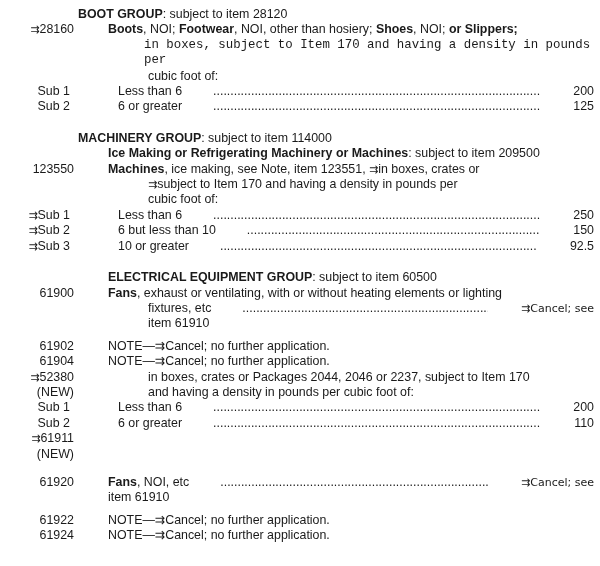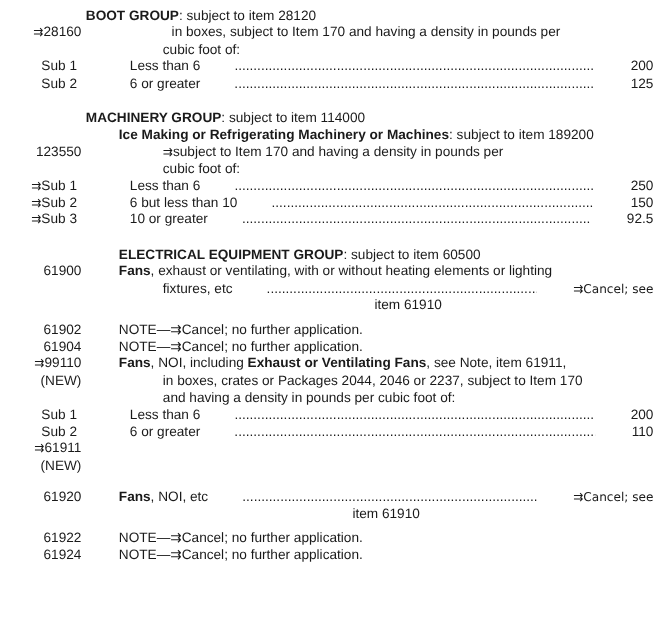--- a/index.html
+++ b/index.html
@@ -78,21 +78,21 @@
     white-space: nowrap;
     margin: 0 1px;
     color: #1a1a1a;
     font-size: 12.4px;
   }
   .leader .lead-val {
     white-space: nowrap;
     padding-left: 2px;
   }
   .cancel-block {
-    text-align: center;
+    text-align: left;
     white-space: nowrap;
   }
   .spacer-sm { height: 7px; }
   .spacer-md { height: 13px; }
   .grp-gap { height: 16px; }
 </style>
 </head>
 <body>
 
 <div class="page">
@@ -100,21 +100,22 @@
   <div class="row">
     <div class="num"></div>
     <div class="body i0">
       <b>BOOT GROUP</b><span>: subject to item 28120</span>
     </div>
   </div>
 
   <div class="row">
     <div class="num"><span class="mark">⇉</span><span>28160</span></div>
     <div class="body i1">
-      <div style="margin-left:48px;">in boxes, subject to Item 170 and having a density in pounds per</div>
+      <div><b>Boots</b>, NOI; <b>Footwear</b>, NOI, other than hosiery; <b>Shoes</b>, NOI; <b>or Slippers;</b></div>
+      <div style="margin-left:36px;font-family:Liberation Mono, monospace;">in boxes, subject to Item 170 and having a density in pounds per</div>
       <div style="margin-left:40px;">cubic foot of:</div>
     </div>
   </div>
 
   <div class="row">
     <div class="num sub"><span class="mark"></span><span>Sub 1</span></div>
     <div class="body i2">
       <div class="leader">
         <span class="lead-text">Less than 6</span>
         <span class="dots">.......................................................................................................................................</span>
@@ -139,27 +140,28 @@
   <div class="row">
     <div class="num"></div>
     <div class="body i0">
       <b>MACHINERY GROUP</b><span>: subject to item 114000</span>
     </div>
   </div>
 
   <div class="row">
     <div class="num"></div>
     <div class="body i1">
-      <b>Ice Making or Refrigerating Machinery or Machines</b><span>: subject to item 189200</span>
+      <b>Ice Making or Refrigerating Machinery or Machines</b><span>: subject to item 209500</span>
     </div>
   </div>
 
   <div class="row">
     <div class="num"><span class="mark"></span><span>123550</span></div>
     <div class="body i1">
+      <div><b>Machines</b>, ice making, see Note, item 123551, <span class="mark">⇉</span>in boxes, crates or</div>
       <div style="margin-left:40px;"><span class="mark">⇉</span>subject to Item 170 and having a density in pounds per</div>
       <div style="margin-left:40px;">cubic foot of:</div>
     </div>
   </div>
 
   <div class="row">
     <div class="num sub"><span class="mark">⇉</span><span>Sub 1</span></div>
     <div class="body i2">
       <div class="leader">
         <span class="lead-text">Less than 6</span>
@@ -222,25 +224,24 @@
     <div class="body i5">NOTE—⇉Cancel; no further application.</div>
   </div>
 
   <div class="row">
     <div class="num">61904</div>
     <div class="body i5">NOTE—⇉Cancel; no further application.</div>
   </div>
 
   <div class="row">
     <div class="num">
-      <div><span class="mark">⇉</span><span>99110</span></div>
+      <div><span class="mark">⇉</span><span>52380</span></div>
       <div>(NEW)</div>
     </div>
     <div class="body i1">
-      <div><b>Fans</b><span>, NOI, including </span><b>Exhaust or Ventilating Fans</b><span>, see Note, item 61911,</span></div>
       <div style="margin-left:40px;">in boxes, crates or Packages 2044, 2046 or 2237, subject to Item 170</div>
       <div style="margin-left:40px;">and having a density in pounds per cubic foot of:</div>
     </div>
   </div>
 
   <div class="row">
     <div class="num sub"><span class="mark"></span><span>Sub 1</span></div>
     <div class="body i2">
       <div class="leader">
         <span class="lead-text">Less than 6</span>

